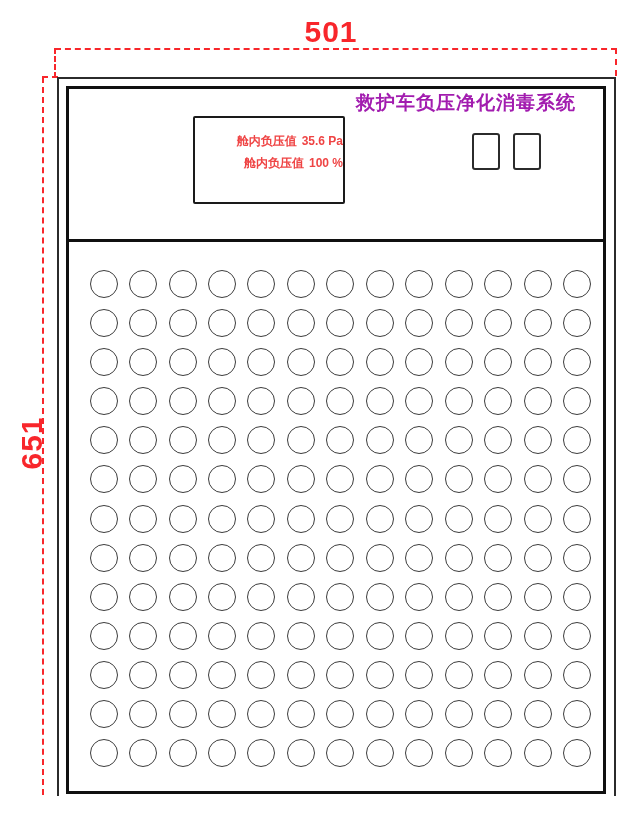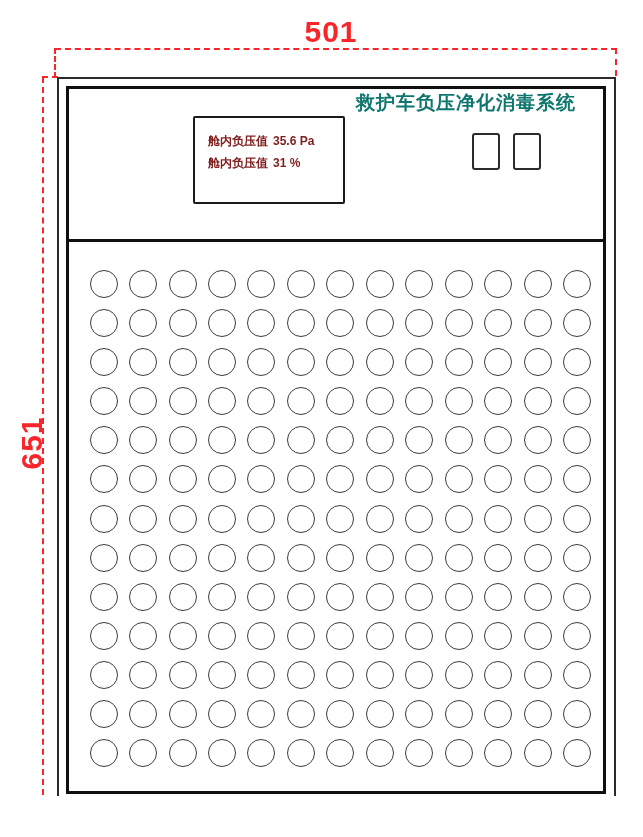--- a/index.html
+++ b/index.html
@@ -27,31 +27,31 @@
   .inner-rect {
     position: absolute; left: 66px; top: 86px; width: 534px; height: 702px;
     border: 3px solid #101010; background: #ffffff;
   }
   .divider {
     position: absolute; left: 67px; top: 239px; width: 536px; height: 0;
     border-top: 3px solid #101010;
   }
   .panel-title {
     position: absolute; left: 356px; top: 90px; width: 250px;
-    font-size: 19px; font-weight: bold; color: #0f766e;
+    font-size: 19px; font-weight: bold; color: #a21caf;
     letter-spacing: 1px; white-space: nowrap;
   }
   .display-box {
     position: absolute; left: 193px; top: 116px; width: 152px; height: 88px;
     border: 2px solid #1a1a1a; background: #fff; border-radius: 2px;
     box-sizing: border-box; padding: 12px 0 0 13px;
   }
   .display-line {
-    font-size: 12px; font-weight: bold; color: #7f1d1d;
-    line-height: 22px; white-space: nowrap;
+    font-size: 12px; font-weight: bold; color: #ef4444;
+    line-height: 22px; white-space: nowrap; text-align: right;
   }
   .display-line .val { margin-left: 5px; }
   .panel-btn {
     position: absolute; top: 133px; width: 28px; height: 37px;
     border: 2px solid #2b2b2b; border-radius: 3px; background: #fff;
     box-sizing: border-box; padding: 0; cursor: pointer;
   }
   #btn-1 { left: 472px; }
   #btn-2 { left: 513px; }
   
@@ -86,21 +86,21 @@
   <div class="inner-rect"></div>
   <div class="divider"></div>
 
   <div class="panel-title">救护车负压净化消毒系统</div>
 
   <div class="display-box">
     <div class="display-line">
       <span>舱内负压值</span><span class="val">35.6 Pa</span>
     </div>
     <div class="display-line">
-      <span>舱内负压值</span><span class="val">31 %</span>
+      <span>舱内负压值</span><span class="val">100 %</span>
     </div>
   </div>
 
   <button class="panel-btn" id="btn-1"></button>
   <button class="panel-btn" id="btn-2"></button>
 
   <div class="vent-grid" id="vent-grid">
       <div class="vent-cell">
         <div class="vent-hole"></div>
       </div>

